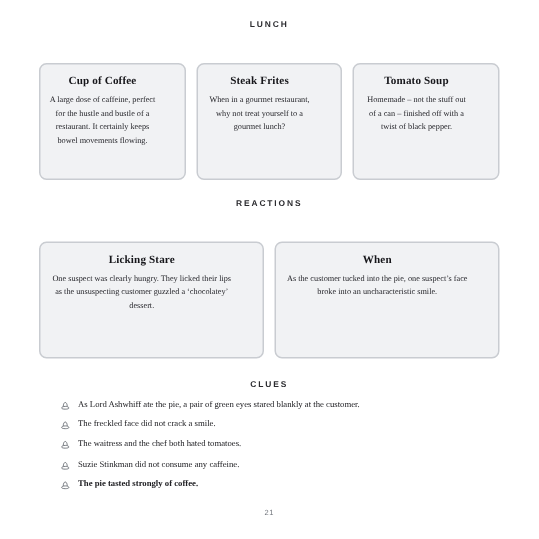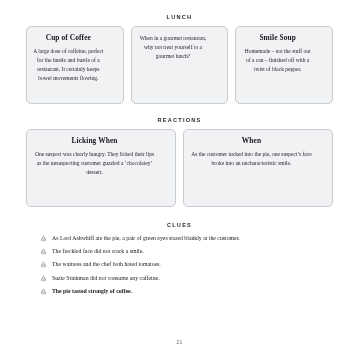--- a/index.html
+++ b/index.html
@@ -45,20 +45,21 @@
   }
   .card {
     flex: 1 1 0;
     background: #f1f2f4;
     border: 0.7px solid #c9ccd1;
     border-radius: 5px;
     box-sizing: border-box;
     padding: 7px 19px 8px 6px;
     text-align: center;
     min-height: 78px;
+    margin-top: 16px;
   }
   .card-title {
     font-family: "Liberation Serif", serif;
     font-weight: bold;
     font-size: 7.4px;
     line-height: 1.1;
     color: #16161a;
     margin: 0 0 5px 0;
     letter-spacing: 0.1px;
   }
@@ -119,36 +120,37 @@
 <div class="page">
 
   <div class="section">
     <div class="section-heading">LUNCH</div>
     <div class="card-row">
       <div class="card">
         <div class="card-title">Cup of Coffee</div>
         <div class="card-body">A large dose of caffeine, perfect for the hustle and bustle of a restaurant. It certainly keeps bowel movements flowing.</div>
       </div>
       <div class="card">
+        <div class="card-title">Steak Frites</div>
         <div class="card-body">When in a gourmet restaurant, why not treat yourself to a gourmet lunch?</div>
       </div>
       <div class="card">
-        <div class="card-title">Smile Soup</div>
+        <div class="card-title">Tomato Soup</div>
         <div class="card-body">Homemade – not the stuff out of a can – finished off with a twist of black pepper.</div>
       </div>
     </div>
   </div>
 
   <div class="spacer-lunch"></div>
 
   <div class="section">
     <div class="section-heading">REACTIONS</div>
     <div class="card-row">
       <div class="card">
-        <div class="card-title">Licking When</div>
+        <div class="card-title">Licking Stare</div>
         <div class="card-body">One suspect was clearly hungry. They licked their lips as the unsuspecting customer guzzled a ‘chocolatey’ dessert.</div>
       </div>
       <div class="card">
         <div class="card-title">When</div>
         <div class="card-body">As the customer tucked into the pie, one suspect’s face broke into an uncharacteristic smile.</div>
       </div>
     </div>
   </div>
 
   <div class="spacer-reactions"></div>

